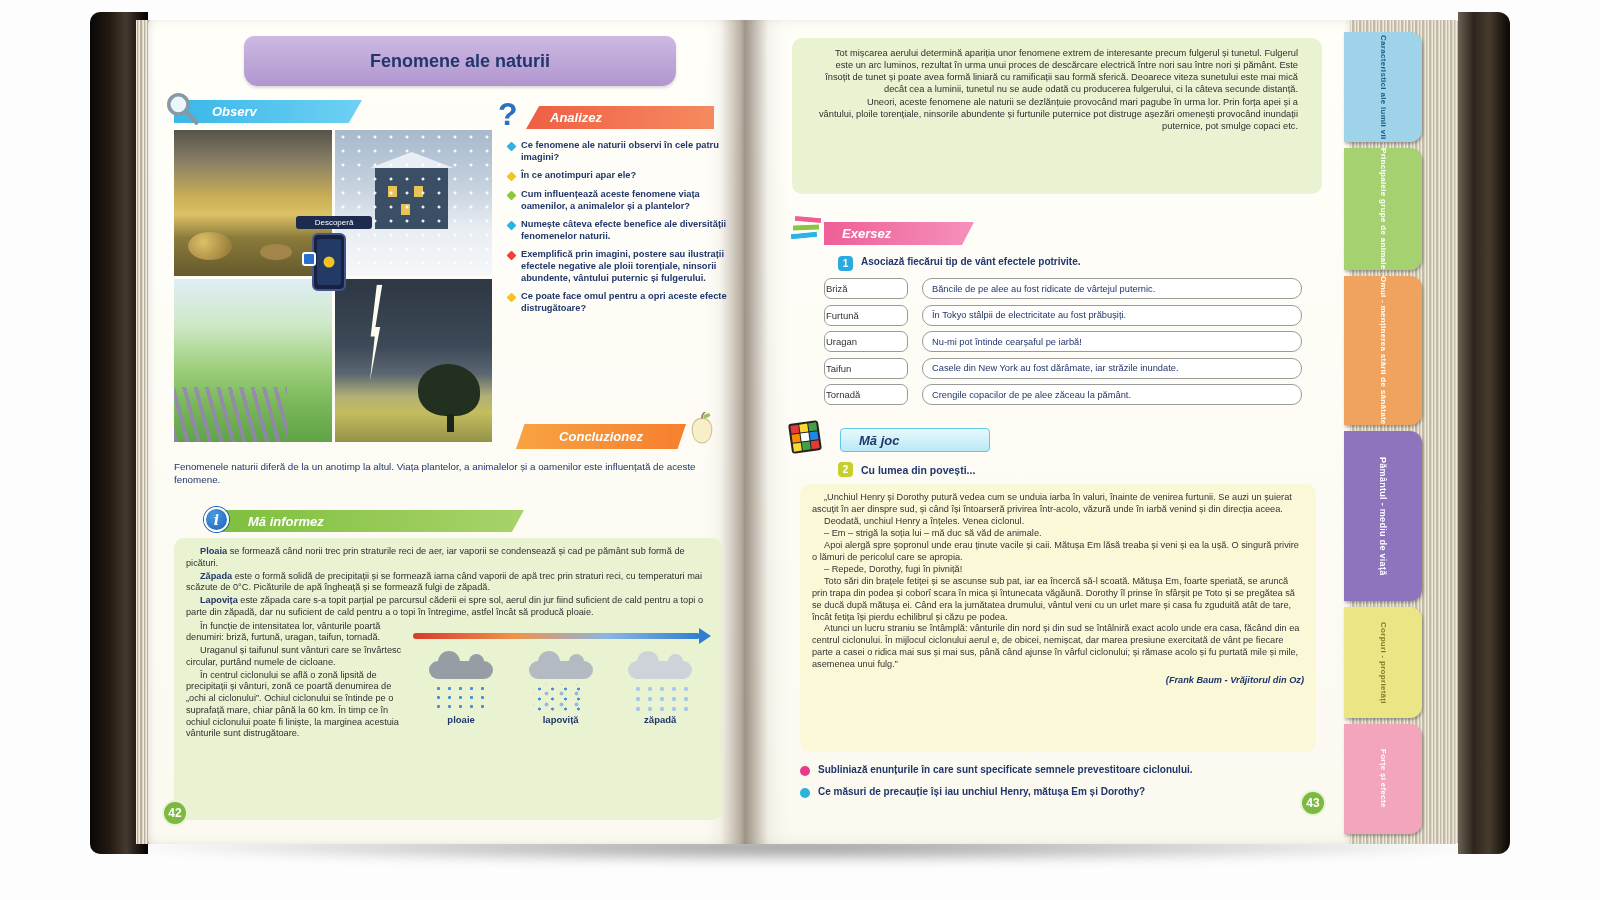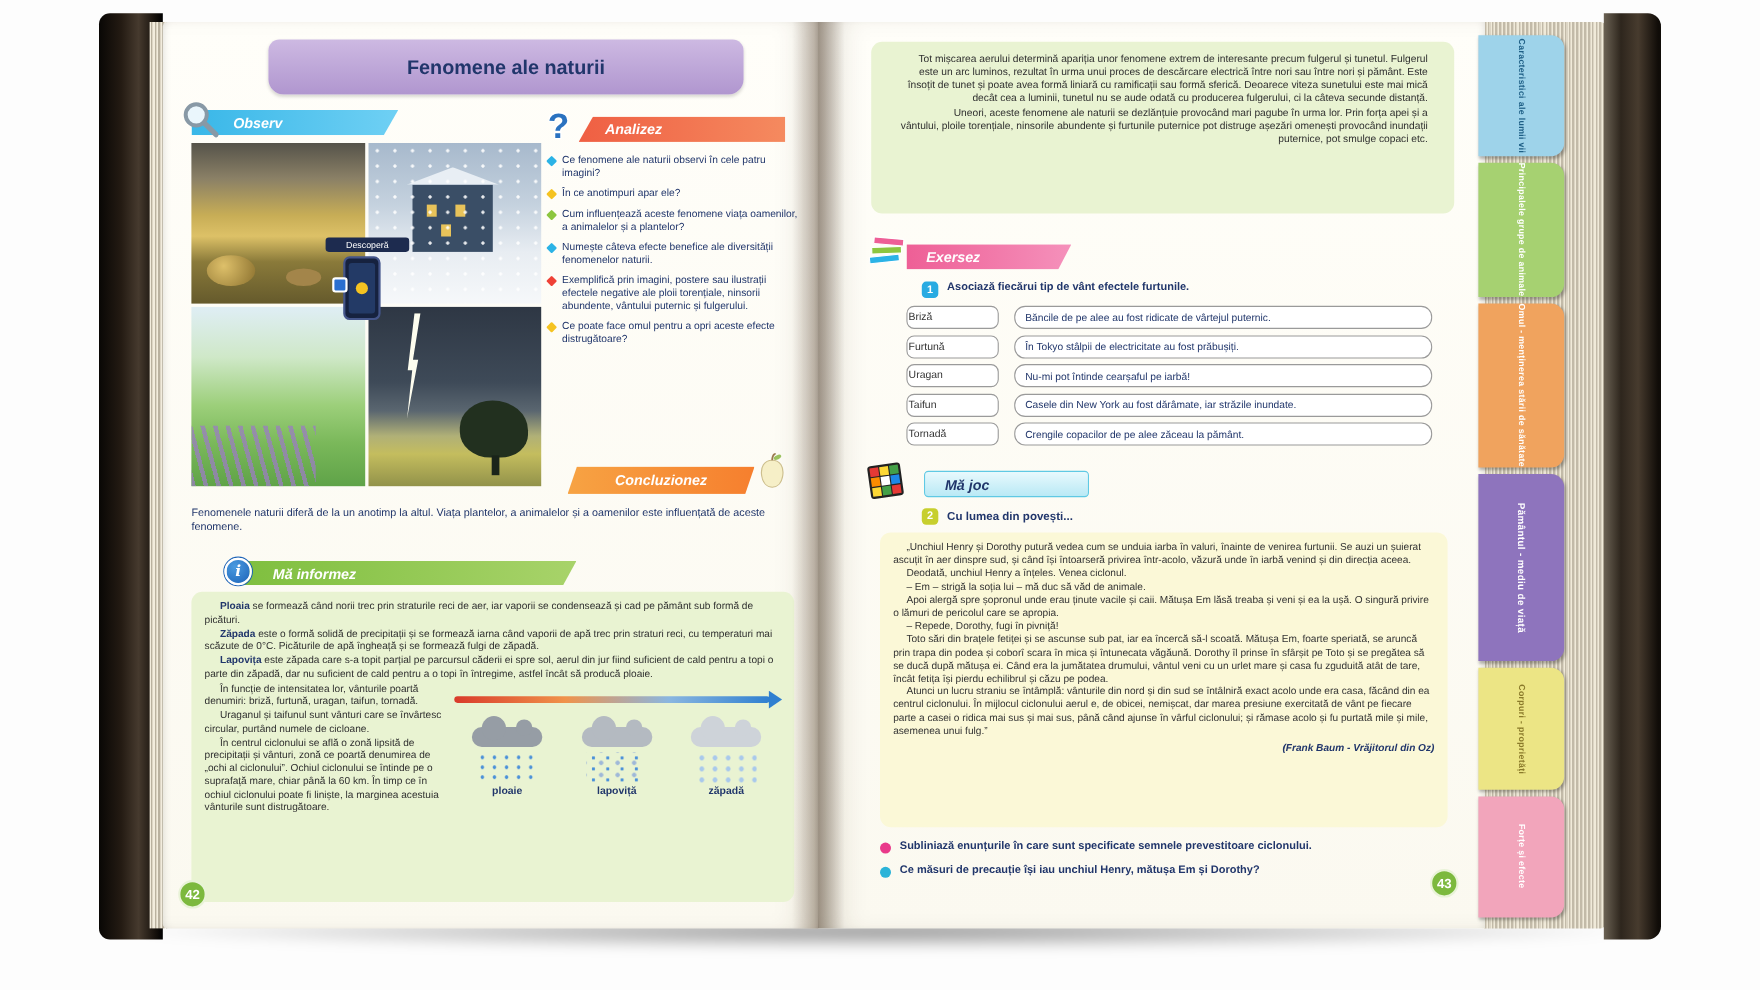--- a/index.html
+++ b/index.html
@@ -86,21 +86,21 @@
     width:11px; height:11px; border-radius:50%; background:#f5c321; z-index:2; }
   .ar-badge { position:absolute; left:154px; top:232px; width:14px; height:14px; z-index:6;
     background:#2a6fd0; border:2px solid #fff; border-radius:3px; }
 
   .q-icon { position:absolute; left:350px; top:76px; font-size:32px; font-weight:800; color:#2a72c0; z-index:4;
     text-shadow:1px 1px 0 #fff,-1px -1px 0 #fff,1px -1px 0 #fff,-1px 1px 0 #fff; }
   .analizez-banner { left:378px; top:86px; width:188px; height:23px; padding-left:24px;
     background:linear-gradient(90deg,#ef5f43,#f58a5f);
     clip-path:polygon(7% 0,100% 0,100% 100%,0 100%); }
 
-  .questions { position:absolute; left:350px; top:120px; width:228px; list-style:none; }
+  .questions { position:absolute; left:360px; top:120px; width:228px; list-style:none;font-weight:bold; }
   .questions li { display:flex; gap:6px; margin-bottom:6.5px; font-size:9.3px; line-height:1.28; color:#21366b; }
   .diamond { flex:none; width:7px; height:7px; margin-top:3px; transform:rotate(45deg); border-radius:1px; }
 
   .concluzionez-banner { left:368px; top:404px; width:170px; height:25px; justify-content:center;
     background:linear-gradient(90deg,#f7a343,#f67f2e);
     clip-path:polygon(5% 0,100% 0,95% 100%,0 100%); }
   .apple-icon { position:absolute; left:540px; top:392px; width:28px; height:32px; }
 
   .conclusion { position:absolute; left:26px; top:440px; width:546px;
     font-size:9.8px; line-height:1.35; color:#21366b; }
@@ -347,21 +347,21 @@
         <span></span>
         <span></span>
         <span></span>
       </div>
     <div class="banner exersez-banner">
       <span>Exersez</span>
     </div>
 
     <div class="ex-row">
       <span class="badge" style="background: rgb(41, 171, 226);">1</span>
-      <span class="ex-text">Asociază fiecărui tip de vânt efectele furtunile.</span>
+      <span class="ex-text">Asociază fiecărui tip de vânt efectele potrivite.</span>
     </div>
 
     <div class="match-table">
       <div class="match-row">
         <div class="wind-box">Briză</div>
         <div class="effect-box">Băncile de pe alee au fost ridicate de vârtejul puternic.</div>
       </div>
       <div class="match-row">
         <div class="wind-box">Furtună</div>
         <div class="effect-box">În Tokyo stâlpii de electricitate au fost prăbușiți.</div>

